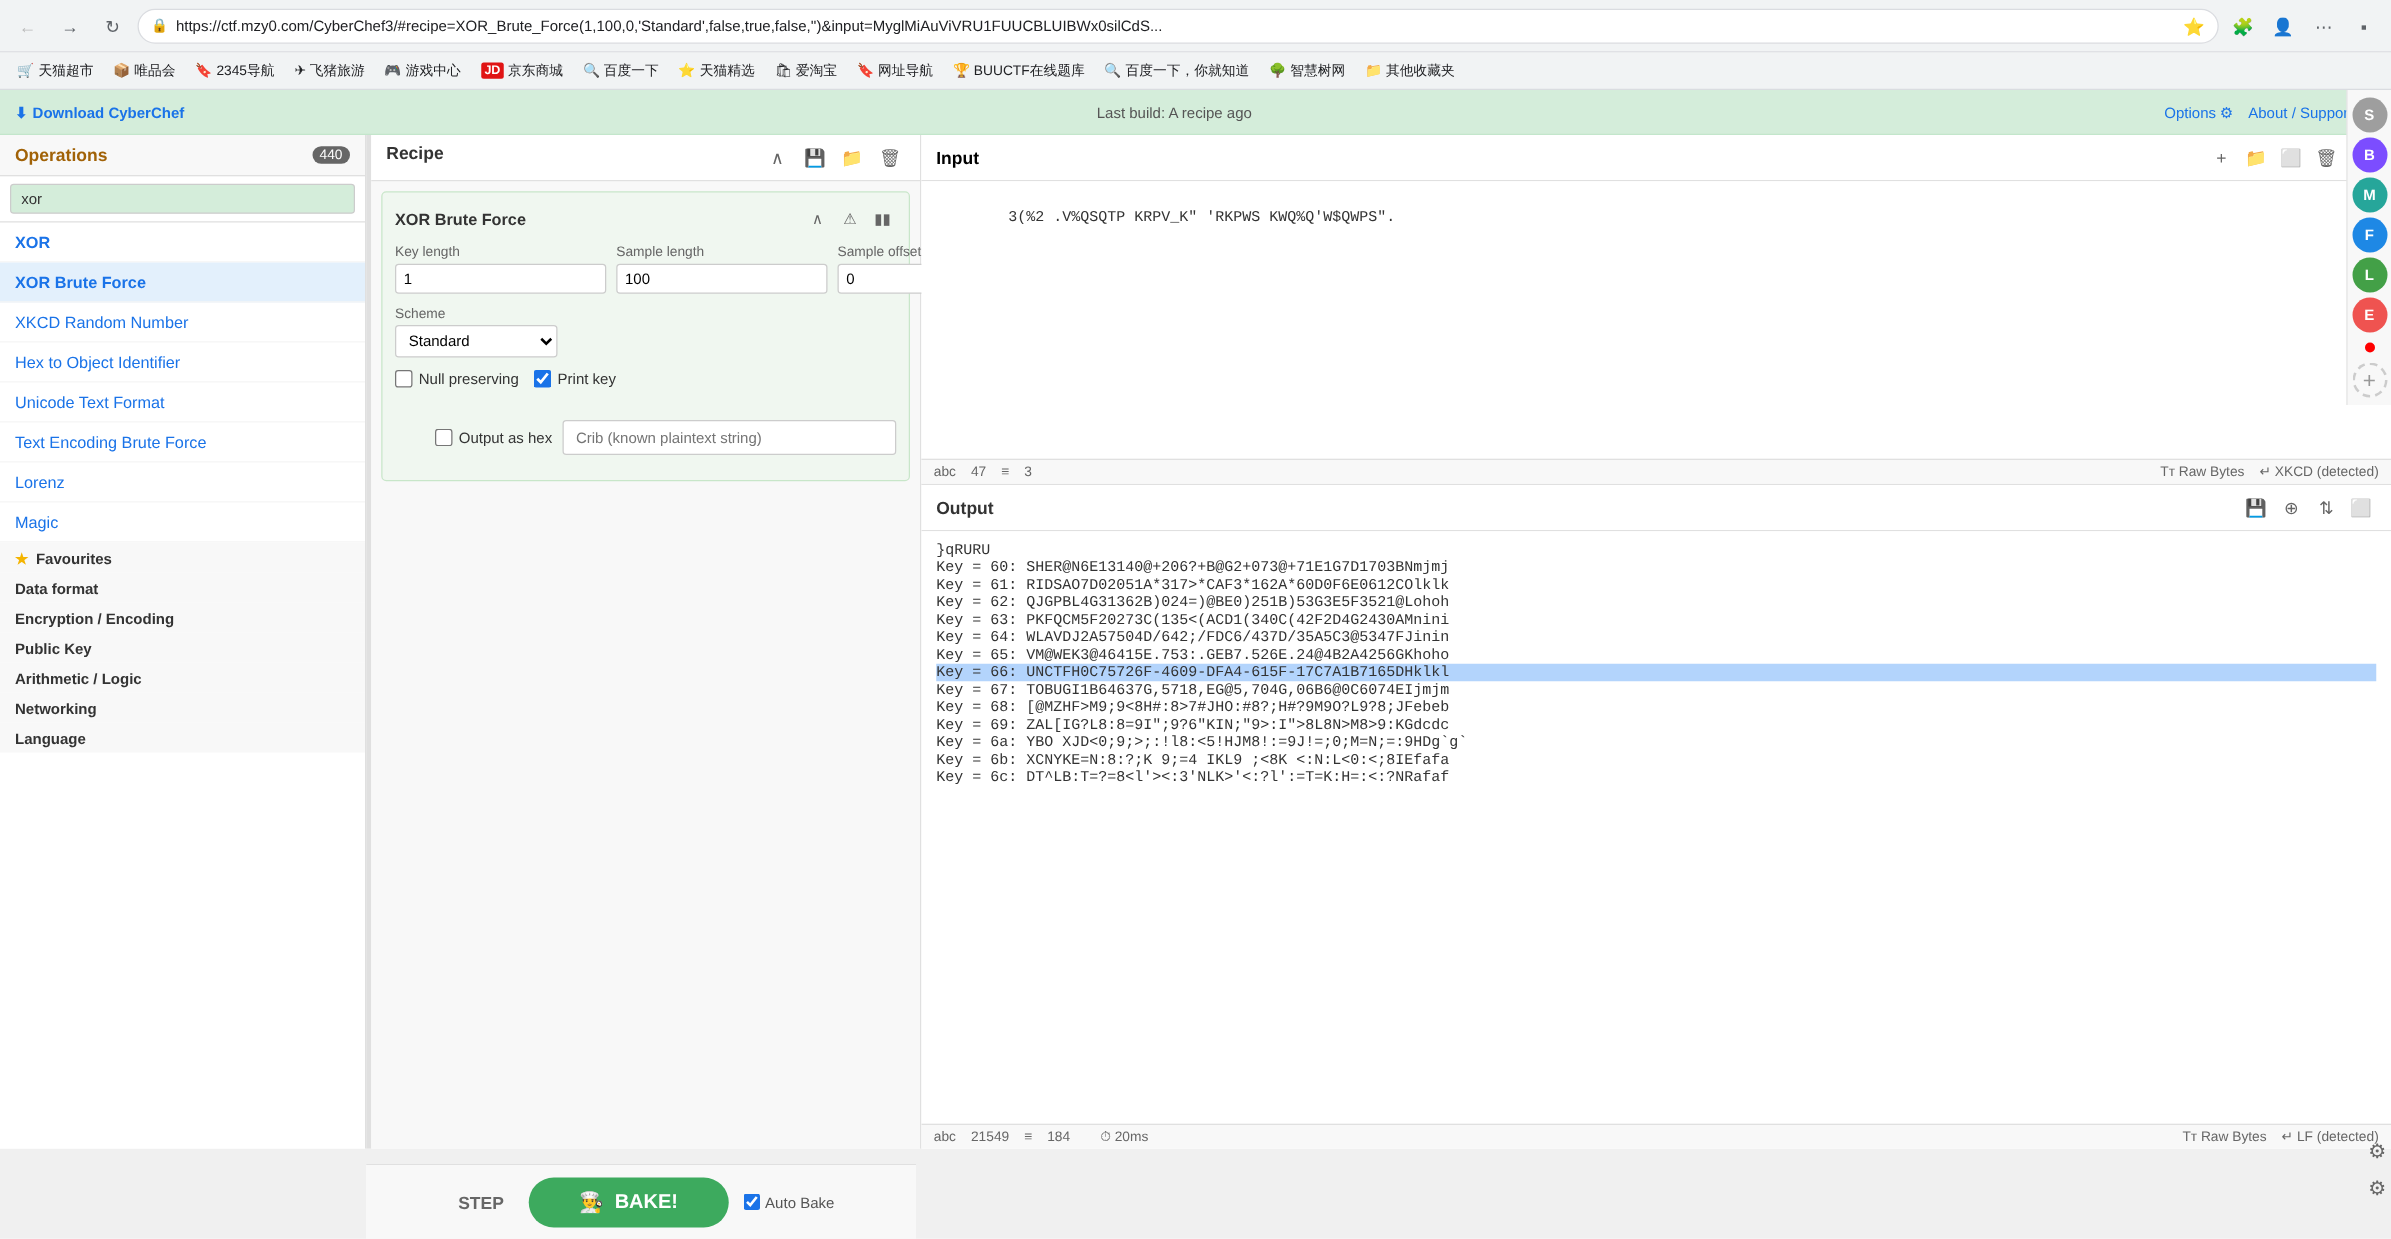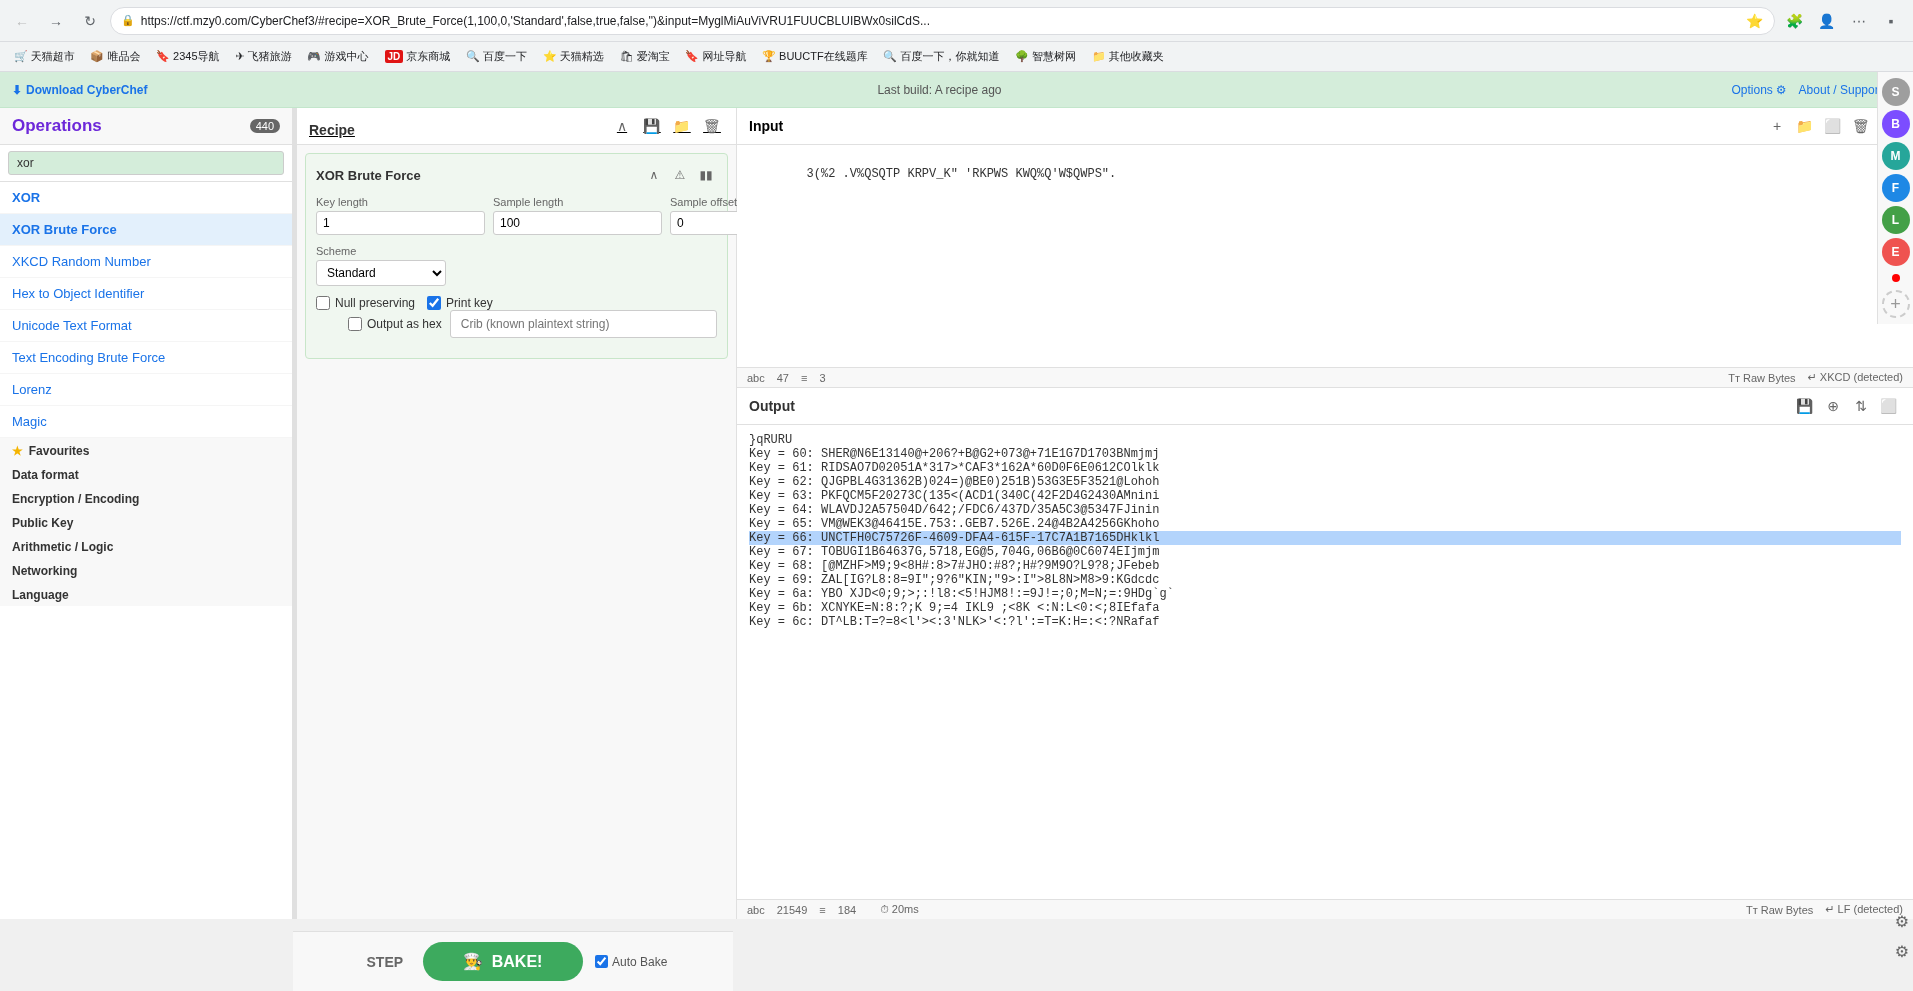--- a/index.html
+++ b/index.html
@@ -134,22 +134,22 @@
     .sidebar-header {
       display: flex;
       align-items: center;
       justify-content: space-between;
       padding: 8px 12px;
       border-bottom: 1px solid #e0e0e0;
       background: #f8f8f8;
     }
     .sidebar-title {
       font-weight: 600;
-      font-size: 17px;
-      color: #6d28d9;
+      font-size: 14px;
+      color: #a16207;
     }
     .sidebar-count {
       background: #666;
       color: white;
       border-radius: 10px;
       padding: 1px 6px;
       font-size: 11px;
     }
     .sidebar-search {
       padding: 6px 8px;
@@ -200,26 +200,25 @@
     .recipe-pane {
       width: 440px;
       min-width: 440px;
       background: #f8f8f8;
       border-right: 1px solid #e0e0e0;
       display: flex;
       flex-direction: column;
     }
     .recipe-header {
       display: flex;
-      align-items: flex-end;
+      align-items: flex-start;
       justify-content: space-between;
       padding: 6px 12px;
       border-bottom: 1px solid #e0e0e0;
       background: white;
-      text-decoration: underline;
     }
     .recipe-title {
       font-weight: 600;
       font-size: 14px;
       color: #333;
     }
     .recipe-actions {
       display: flex; gap: 6px;
     }
     .recipe-action-btn {
@@ -285,21 +284,21 @@
       padding: 4px 6px;
       border: 1px solid #ccc;
       border-radius: 3px;
       font-size: 12px;
       background: white;
     }
     .xor-options-row {
       display: flex;
       align-items: center;
       gap: 12px;
-      margin-bottom: 0;
+      margin-bottom: 26px;
     }
     .xor-checkbox-label {
       display: flex;
       align-items: center;
       gap: 5px;
       font-size: 12px;
       color: #333;
       cursor: pointer;
     }
     .xor-checkbox-label input[type="checkbox"] {

